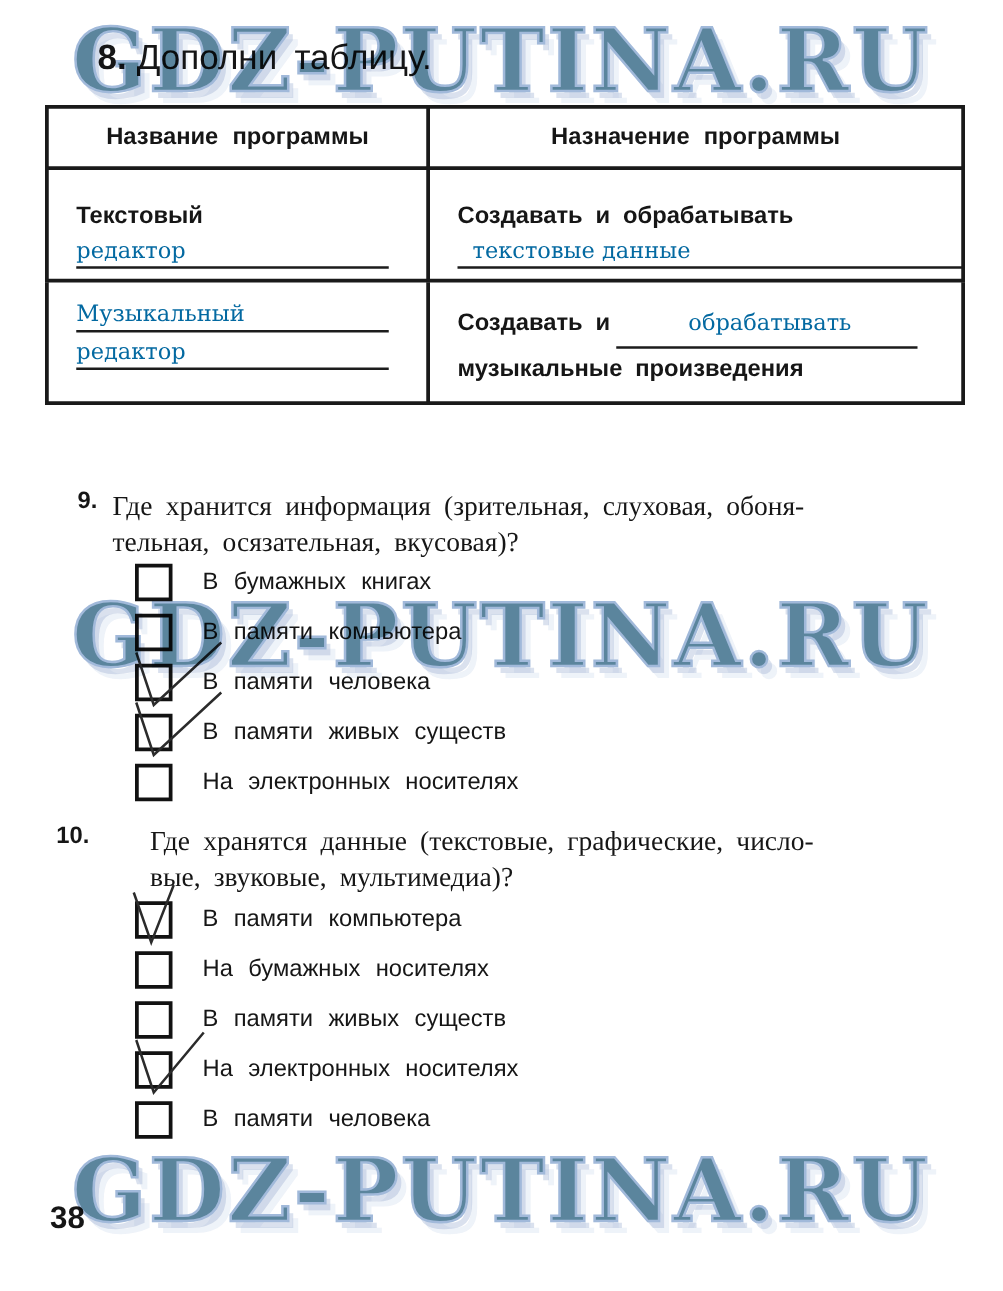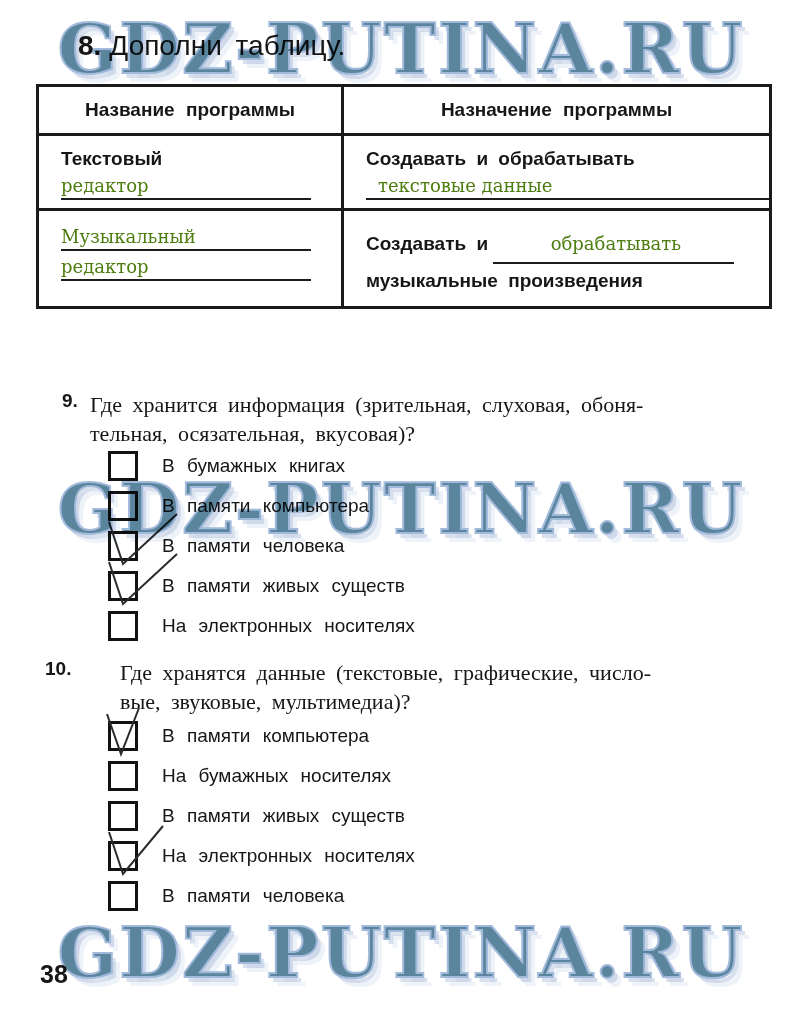--- a/index.html
+++ b/index.html
@@ -15,34 +15,34 @@
     -webkit-text-stroke:2px #7498c8;
     text-shadow:4px 5px 0 rgba(110,140,190,.38), 8px 9px 0 rgba(140,170,210,.22);
     mix-blend-mode:multiply;opacity:.68;z-index:3;pointer-events:none;
   }
   .wm-top{top:14px;}
   .wm-mid{top:474px;}
   .wm-bot{top:918px;}
   
   .content{position:relative;z-index:2;}
   .printed{font-weight:bold;word-spacing:5px;}
-  .handwritten{font-family:"DejaVu Serif",serif;font-weight:normal;color:#4d7c0f;}
+  .handwritten{font-family:"DejaVu Serif",serif;font-weight:normal;color:#0369a1;}
   .uline{border-bottom:2px solid #1c1c1c;}
   
   .task8-head{position:absolute;left:50px;top:30px;font-size:28px;word-spacing:6px;padding-left:28px;}
   .task8-head .num{font-weight:bold;margin-right:8px;}
   .wtable{
     position:absolute;left:36px;top:84px;width:727px;
     border-collapse:collapse;table-layout:fixed;
   }
   .wtable td,.wtable th{border:3px solid #1a1a1a;vertical-align:top;padding:0;}
   .wtable th{height:46px;vertical-align:middle;text-align:center;font-size:19px;font-weight:bold;word-spacing:6px;}
   .col1{width:302px;}
   .col2{width:425px;}
-  .cell{padding:10px 16px 8px 22px;font-size:19px;line-height:26px;}
+  .cell{padding:24px 16px 8px 22px;font-size:19px;line-height:26px;}
   .ans-row{display:block;font-size:18px;line-height:24px;margin-top:2px;}
   .inline-ans{display:inline-block;text-align:center;padding:0 6px 1px 10px;font-size:18px;}
   
   .qnum{position:absolute;font-size:19px;font-weight:bold;}
   .qtext{position:absolute;font-size:22px;line-height:29px;word-spacing:5px;font-family:Liberation Serif, serif;}
   .opts{position:absolute;}
   .opt{display:flex;align-items:center;margin-bottom:12px;height:28px;}
   .cb{width:24px;height:24px;border:3px solid #121212;position:relative;background:#fff;flex:0 0 auto;}
   .opt-label{margin-left:24px;font-size:19px;word-spacing:7px;white-space:nowrap;}
   .tickwrap{position:absolute;left:-12px;top:-26px;width:84px;height:66px;pointer-events:none;}

